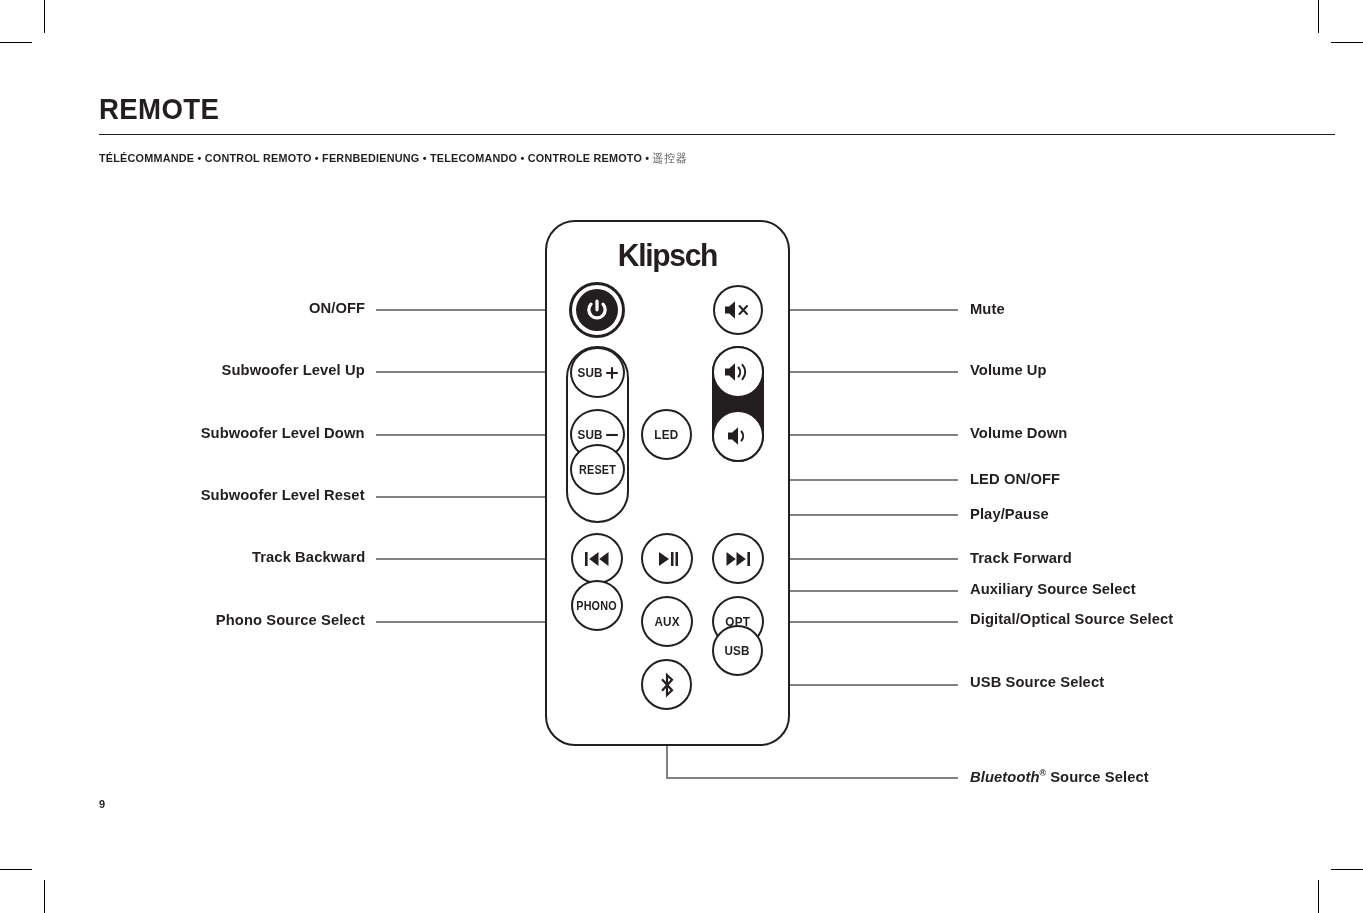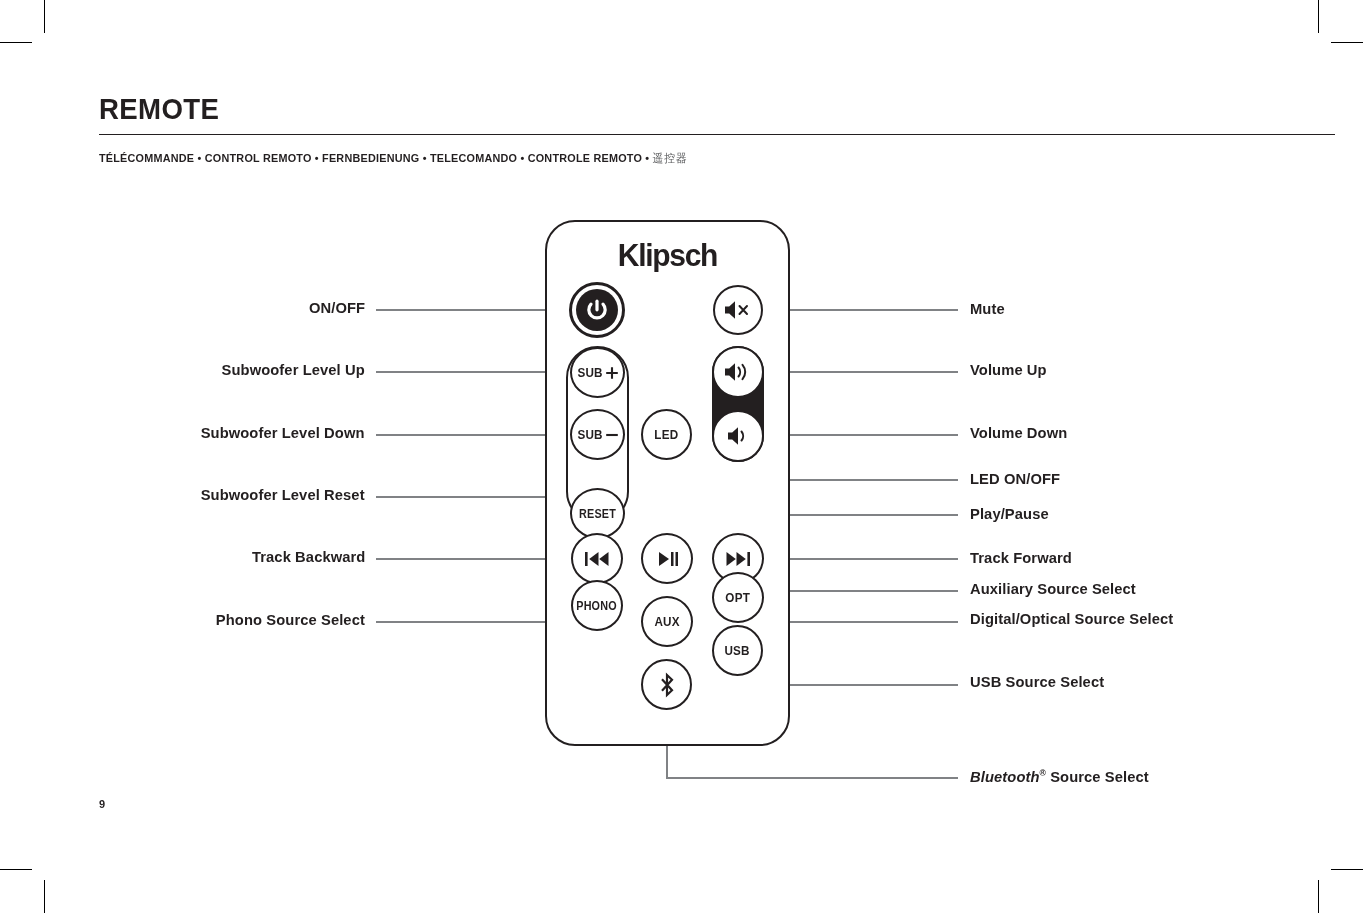--- a/index.html
+++ b/index.html
@@ -269,21 +269,21 @@
   </svg>
 </div>
 
 <div class="btn" style="left:570px; top:409px; width:55px; height:51px;">
   <span class="btn-label">SUB</span>
   <svg width="14" height="14" viewBox="0 0 14 14" style="margin-left:1px;" aria-hidden="true">
     <path d="M1.2 7 h11.6" stroke="#231f20" stroke-width="2.1" stroke-linecap="butt"></path>
   </svg>
 </div>
 
-<div class="btn" style="left:570px; top:488px; width:55px; height:51px;text-align:right;">
+<div class="btn" style="left:570px; top:444px; width:55px; height:51px;text-align:right;">
   <span class="btn-label small">RESET</span>
 </div>
 
 <div class="btn" style="left:641px; top:409px; width:51px; height:51px;">
   <span class="btn-label">LED</span>
 </div>
 
 <div class="btn" style="left:713px; top:285px; width:50px; height:50px;">
   <svg width="30" height="24" viewBox="0 0 30 24" aria-hidden="true">
     <path d="M2 8.5 h4.2 L12 3.2 v17.6 L6.2 15.5 H2 Z" fill="#231f20"></path>
@@ -331,21 +331,21 @@
 </div>
 
 <div class="btn" style="left:571px; top:580px; width:52px; height:51px;text-align:right;">
   <span class="btn-label small">PHONO</span>
 </div>
 
 <div class="btn" style="left:641px; top:596px; width:52px; height:51px;">
   <span class="btn-label">AUX</span>
 </div>
 
-<div class="btn" style="left:712px; top:572px; width:52px; height:51px;">
+<div class="btn" style="left:712px; top:596px; width:52px; height:51px;">
   <span class="btn-label">OPT</span>
 </div>
 
 <div class="btn" style="left:641px; top:659px; width:51px; height:51px;">
   <svg width="18" height="26" viewBox="0 0 18 26" aria-hidden="true">
     <path d="M4 7.3 L14 18.2 L9 23 V3 L14 7.8 L4 18.7" stroke="#231f20" stroke-width="2.2" fill="none" stroke-linejoin="miter" stroke-linecap="butt"></path>
   </svg>
 </div>
 
 <div class="btn" style="left:712px; top:625px; width:51px; height:51px;">

